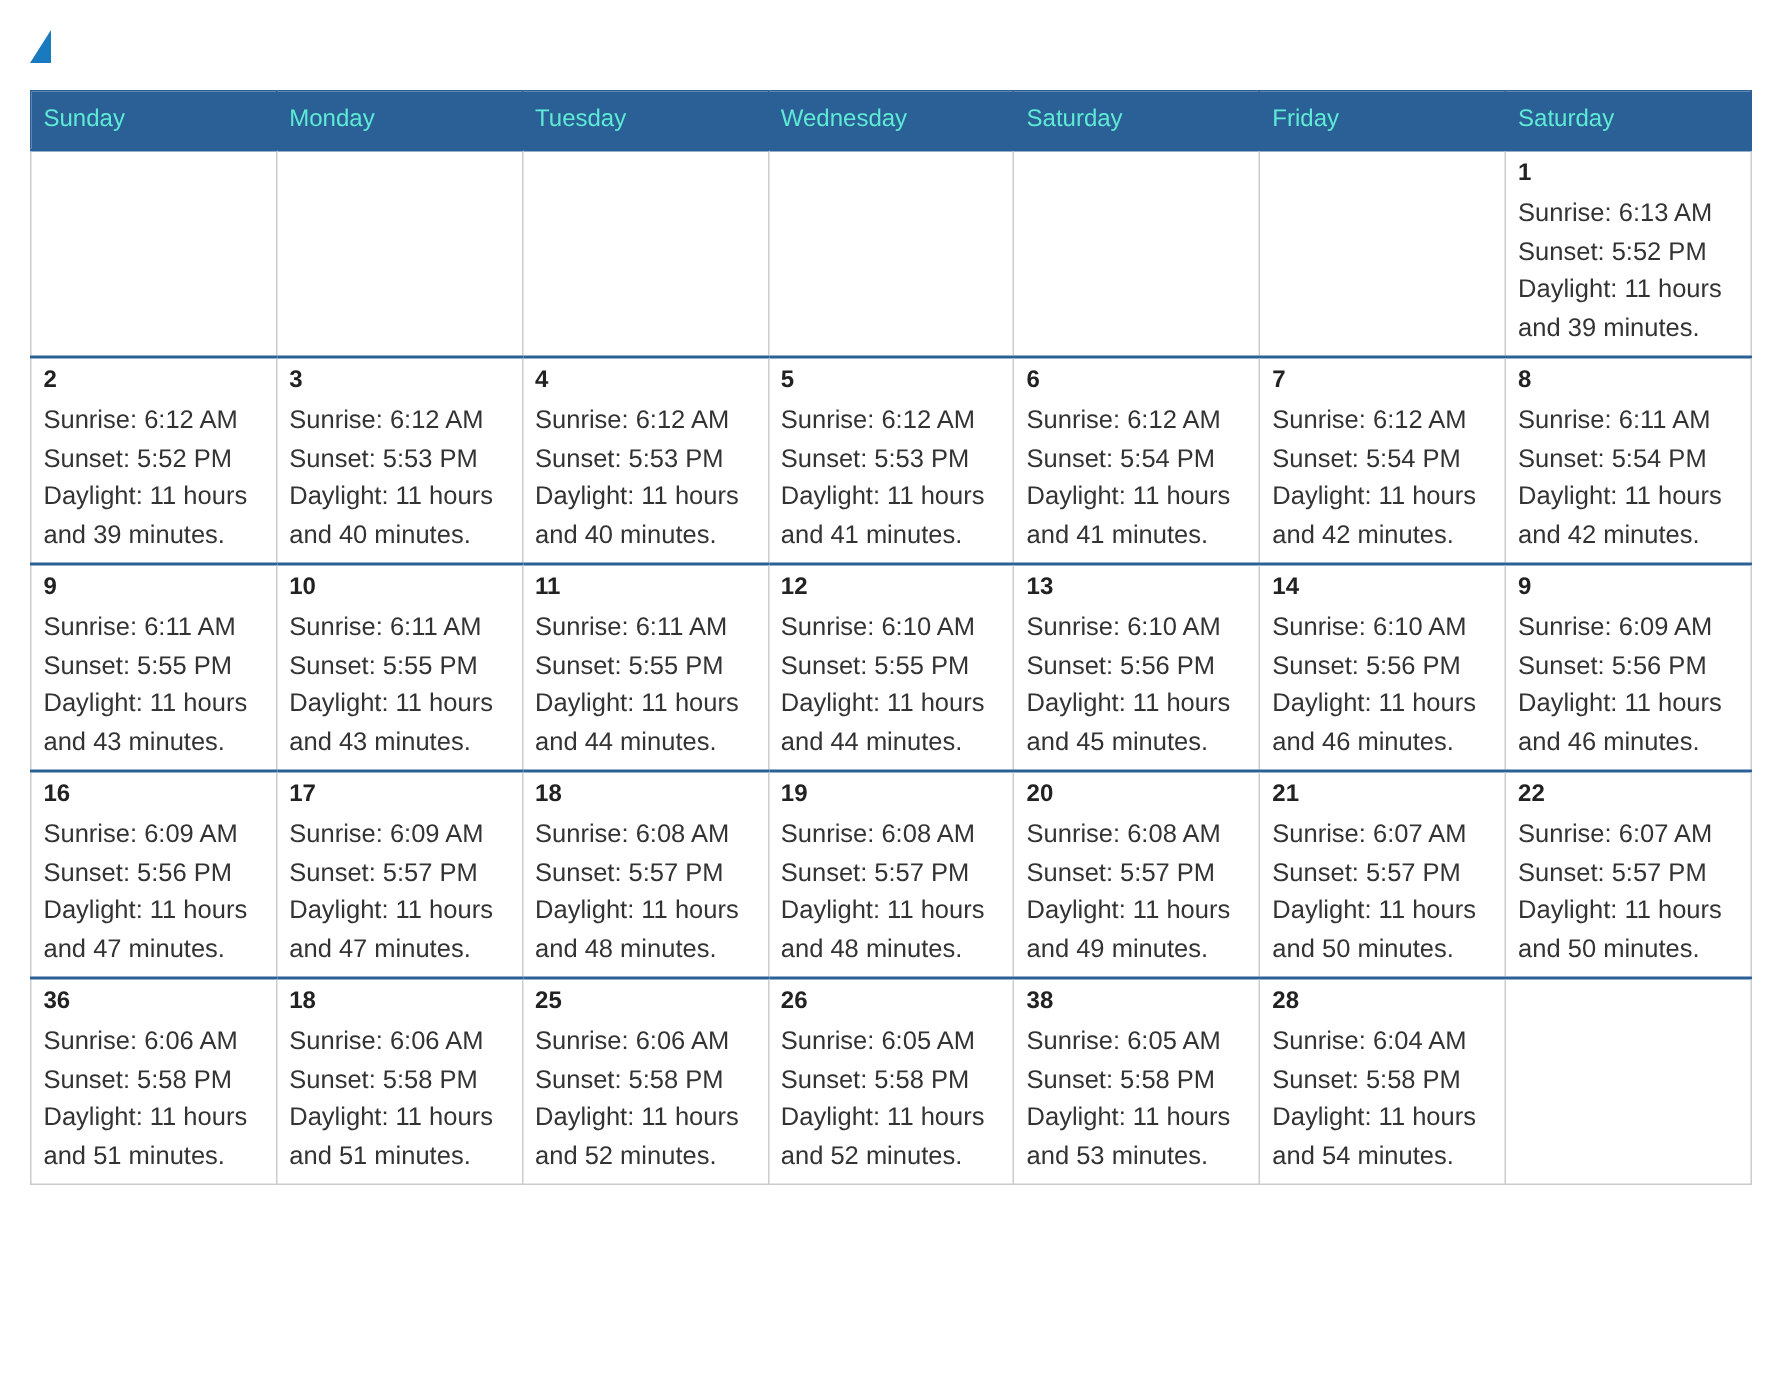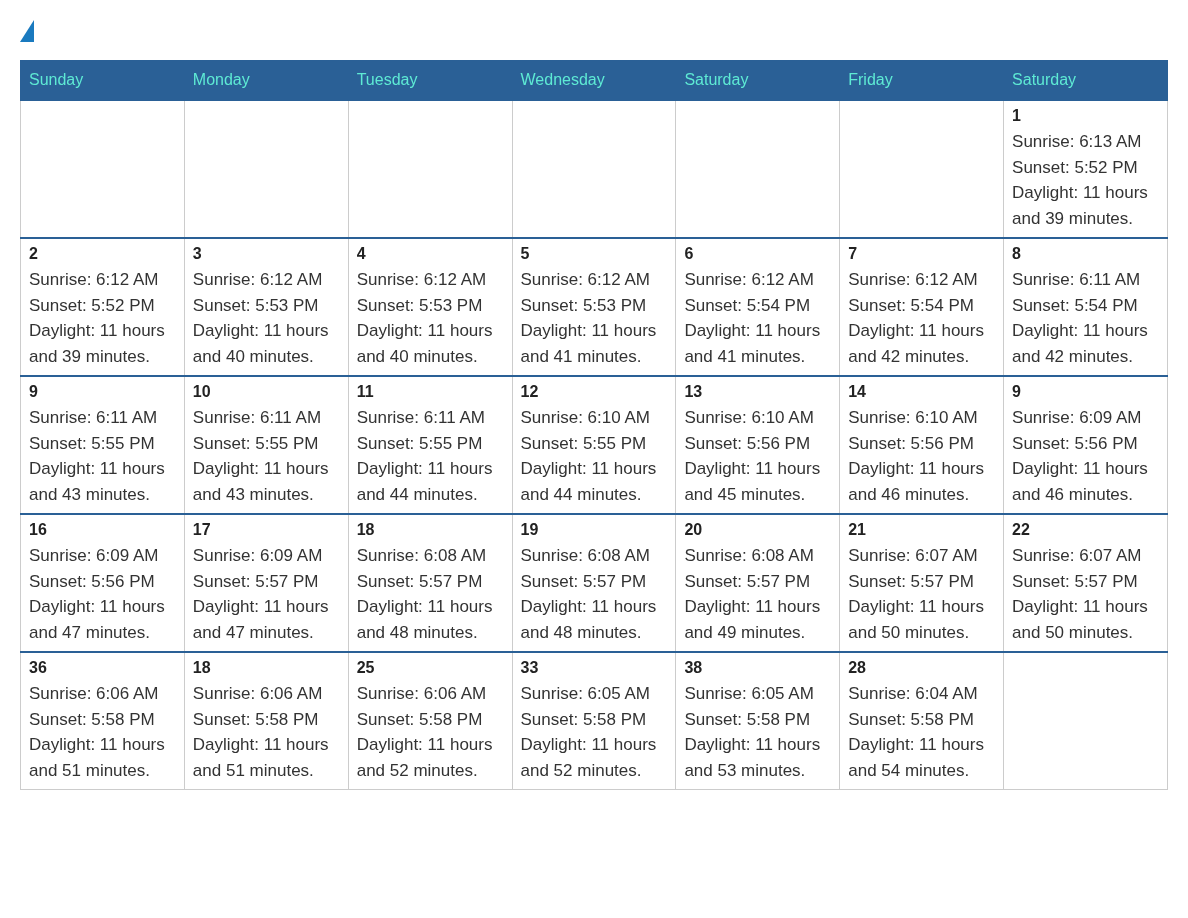--- a/index.html
+++ b/index.html
@@ -239,21 +239,21 @@
         </td>
         <td>
           <div class="day-number">18</div>
           <div class="day-info">Sunrise: 6:06 AM<br>Sunset: 5:58 PM<br>Daylight: 11 hours and 51 minutes.</div>
         </td>
         <td>
           <div class="day-number">25</div>
           <div class="day-info">Sunrise: 6:06 AM<br>Sunset: 5:58 PM<br>Daylight: 11 hours and 52 minutes.</div>
         </td>
         <td>
-          <div class="day-number">33</div>
+          <div class="day-number">26</div>
           <div class="day-info">Sunrise: 6:05 AM<br>Sunset: 5:58 PM<br>Daylight: 11 hours and 52 minutes.</div>
         </td>
         <td>
           <div class="day-number">38</div>
           <div class="day-info">Sunrise: 6:05 AM<br>Sunset: 5:58 PM<br>Daylight: 11 hours and 53 minutes.</div>
         </td>
         <td>
           <div class="day-number">28</div>
           <div class="day-info">Sunrise: 6:04 AM<br>Sunset: 5:58 PM<br>Daylight: 11 hours and 54 minutes.</div>
         </td>

